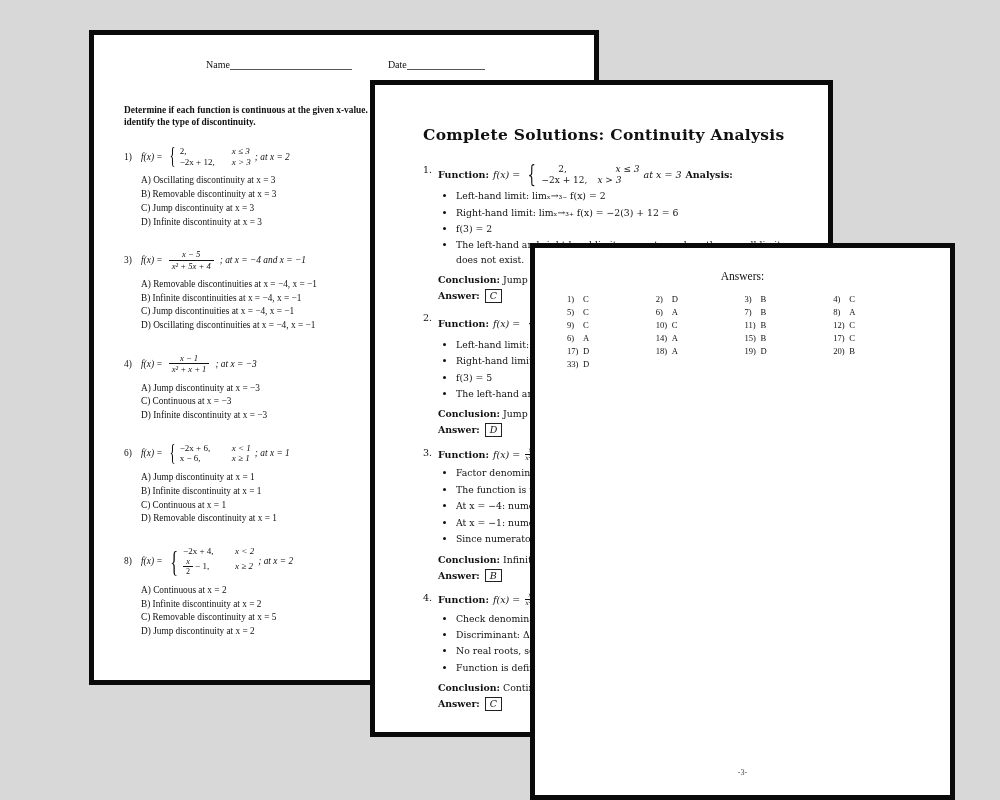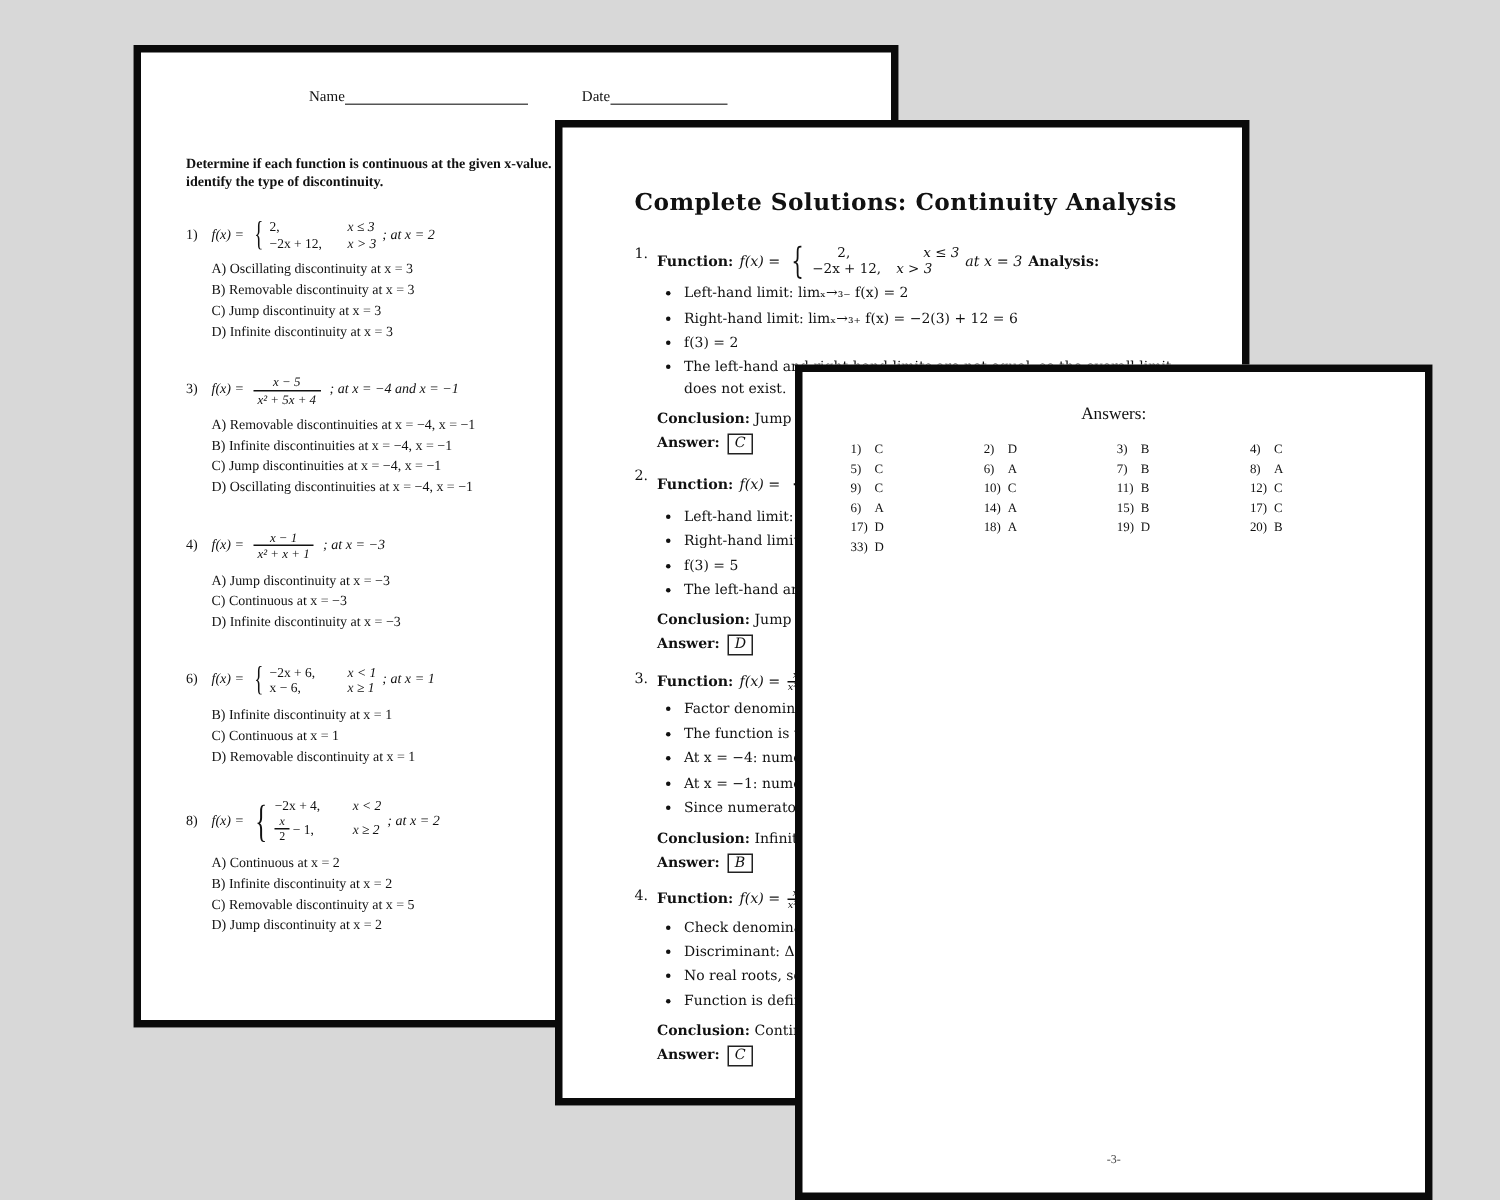--- a/index.html
+++ b/index.html
@@ -359,20 +359,21 @@
                     </span>
                   <span class="prow">
                       <span class="pexpr">x − 6,</span>
                       <span class="pcond italic">x ≥ 1</span>
                     </span>
                 </span>
               </span>
               <span class="italic">; at x = 1</span>
             </div>
             <div class="choices">
+              <div>A)  Jump discontinuity at x = 1</div>
               <div>B)  Infinite discontinuity at x = 1</div>
               <div>C)  Continuous at x = 1</div>
               <div>D)  Removable discontinuity at x = 1</div>
             </div>
           </div>
 
           <div class="q">
             <div class="q-head">
               <span class="q-num">8)</span>
               <span class="fname">f(x) =</span>

